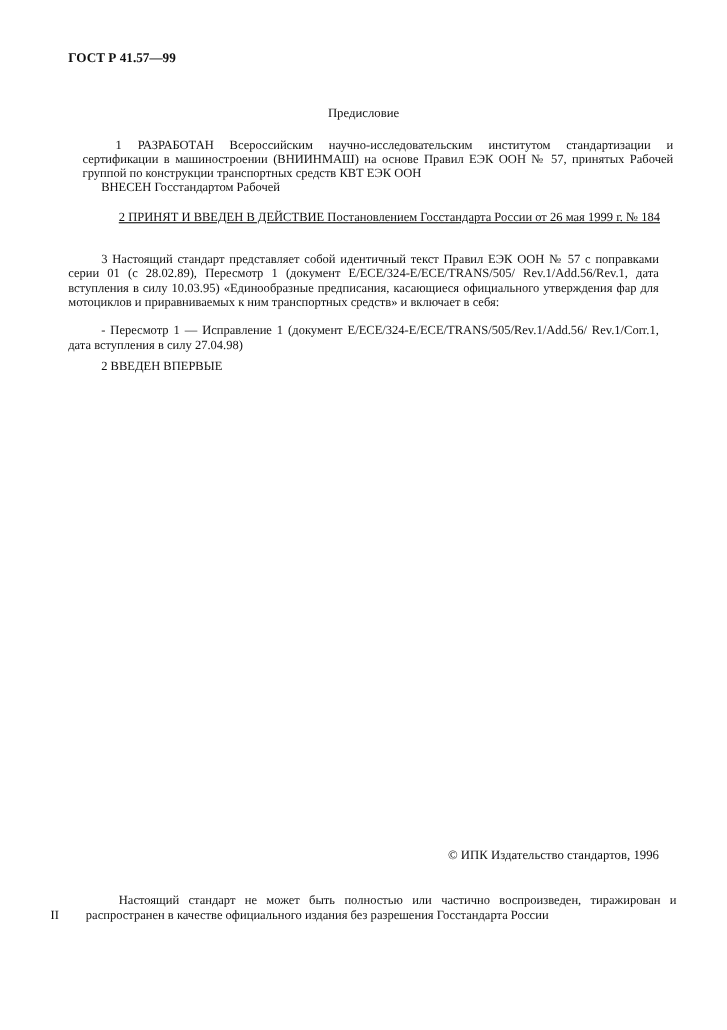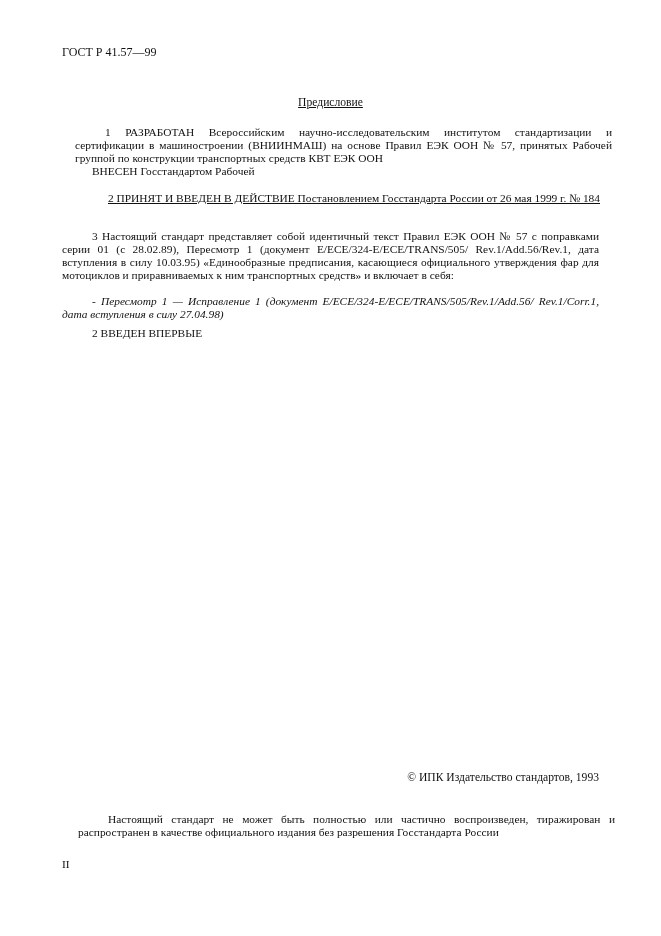--- a/index.html
+++ b/index.html
@@ -6,54 +6,53 @@
   body {
     width: 661px; height: 936px; position: relative; overflow: hidden;
     font-family: "Liberation Serif", "DejaVu Serif", serif;
     color: #111111;
     font-size: 11.4px;
     line-height: 13px;
   }
   .abs { position: absolute; }
   .header {
     left: 62px; top: 46px;
-    font-weight: normal; font-size: 12px;
+    font-weight: bold; font-size: 12px;
   }
   .title {
     left: 0; width: 661px; top: 96px; text-align: center;
     font-size: 11.6px;
-    text-decoration: underline;
   }
   .para {
     left: 62px; width: 537px;
     text-align: justify;
     text-indent: 30px;
   }
   .copyright {
     right: 62px; top: 771px;
     font-size: 11.6px;
   }
-  .pagenum { left: 62px; top: 826px; margin-top: 32px; }
+  .pagenum { left: 46px; top: 826px; }
 </style>
 </head>
 <body>
 
 <div class="abs header">ГОСТ Р 41.57—99</div>
 
 <div class="abs title">Предисловие</div>
 
 <p class="abs para" style="top:113px; margin:13px;">1 РАЗРАБОТАН Всероссийским научно-исследовательским институтом стандартизации и сертификации в машиностроении (ВНИИНМАШ) на основе Правил ЕЭК ООН № 57, принятых Рабочей группой по конструкции транспортных средств КВТ ЕЭК ООН</p>
 
 <p class="abs para" style="top:165px; margin:0;">ВНЕСЕН Госстандартом Рабочей</p>
 
 <p class="abs para" style="top:176px; margin:16px;text-decoration:underline;">2 ПРИНЯТ И ВВЕДЕН В ДЕЙСТВИЕ Постановлением Госстандарта России от 26 мая 1999 г. № 184</p>
 
 <p class="abs para" style="top:230px; margin:0;">3 Настоящий стандарт представляет собой идентичный текст Правил ЕЭК ООН № 57 с поправками серии 01 (с 28.02.89), Пересмотр 1 (документ E/ECE/324-E/ECE/TRANS/505/ Rev.1/Add.56/Rev.1, дата вступления в силу 10.03.95) «Единообразные предписания, касающиеся официального утверждения фар для мотоциклов и приравниваемых к ним транспортных средств» и включает в себя:</p>
 
-<p class="abs para" style="top:295px; margin:0;font-style:italic;">- Пересмотр 1 — Исправление 1 (документ E/ECE/324-E/ECE/TRANS/505/Rev.1/Add.56/ Rev.1/Corr.1, дата вступления в силу 27.04.98)</p>
+<p class="abs para" style="top:295px; margin:0;">- Пересмотр 1 — Исправление 1 (документ E/ECE/324-E/ECE/TRANS/505/Rev.1/Add.56/ Rev.1/Corr.1, дата вступления в силу 27.04.98)</p>
 
 <p class="abs para" style="top:327px; margin:0;">2 ВВЕДЕН ВПЕРВЫЕ</p>
 
-<div class="abs copyright">© ИПК Издательство стандартов, 1993</div>
+<div class="abs copyright">© ИПК Издательство стандартов, 1996</div>
 
 <p class="abs para" style="top:797px; margin:16px;">Настоящий стандарт не может быть полностью или частично воспроизведен, тиражирован и распространен в качестве официального издания без разрешения Госстандарта России</p>
 
 <div class="abs pagenum">II</div>
 
 </body></html>

